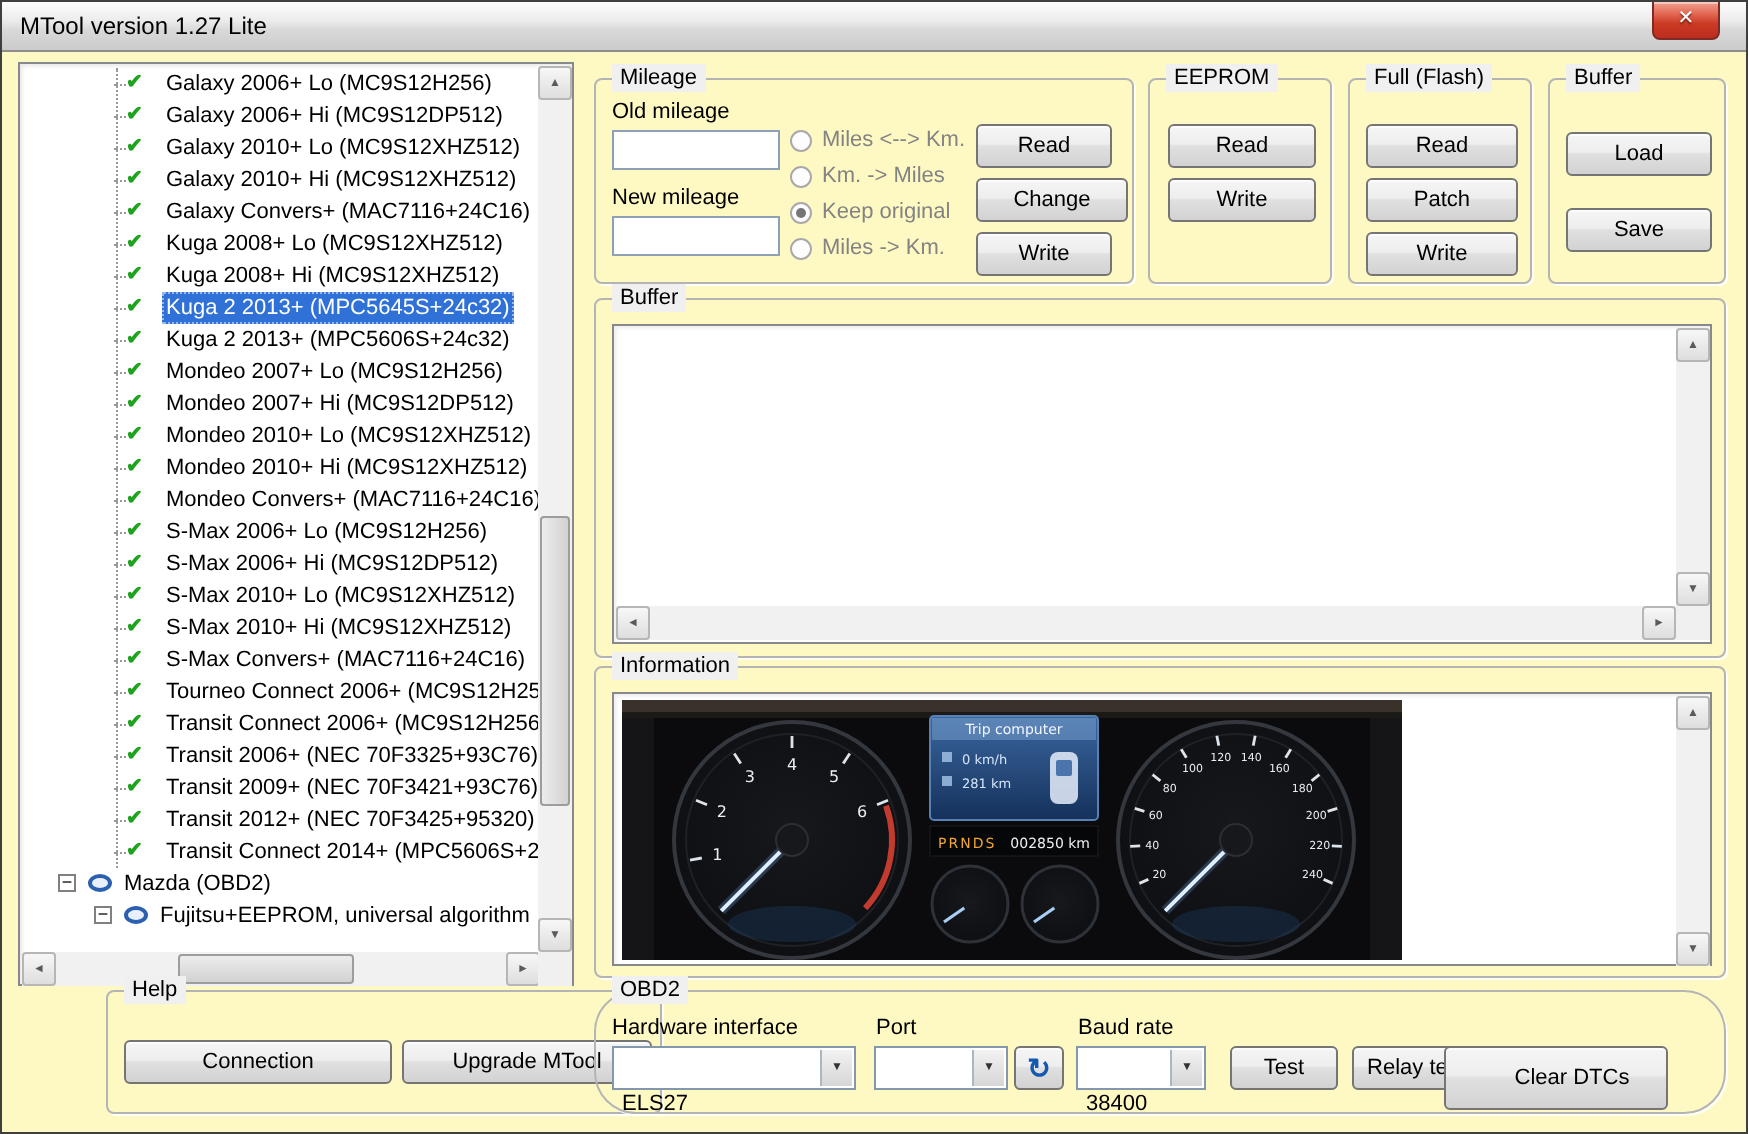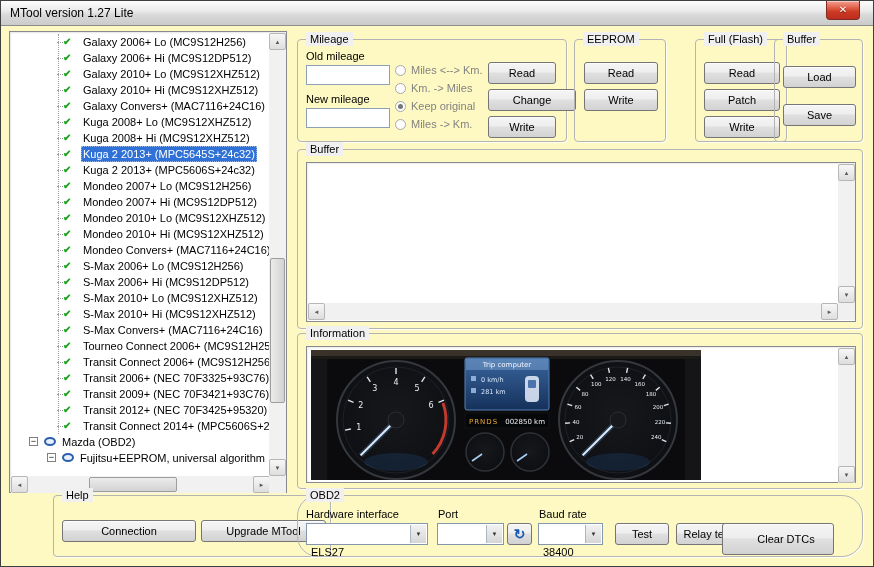--- a/index.html
+++ b/index.html
@@ -288,31 +288,31 @@
     <div class="radio-row" style="top:60px;">
       <span class="rdot on"></span>
       <span class="rlabel">Keep original</span>
     </div>
     <div class="radio-row" style="top:78px;">
       <span class="rdot"></span>
       <span class="rlabel">Miles -&gt; Km.</span>
     </div>
 
     <div class="btn" style="left:190px;top:22px;width:68px;height:22px;">Read</div>
-    <div class="btn" style="left:190px;top:49px;width:88px;height:22px;">Change</div>
+    <div class="btn" style="left:190px;top:49px;width:76px;height:22px;">Change</div>
     <div class="btn" style="left:190px;top:76px;width:68px;height:22px;">Write</div>
   </div>
 
   <div class="group" style="left:573px;top:38px;width:92px;height:103px;">
     <span class="gtitle">EEPROM</span>
     <div class="btn" style="left:9px;top:22px;width:74px;height:22px;">Read</div>
     <div class="btn" style="left:9px;top:49px;width:74px;height:22px;">Write</div>
   </div>
 
-  <div class="group" style="left:694px;top:38px;width:92px;height:103px;">
+  <div class="group" style="left:673px;top:38px;width:92px;height:103px;">
     <span class="gtitle">Full (Flash)</span>
     <div class="btn" style="left:8px;top:22px;width:76px;height:22px;">Read</div>
     <div class="btn" style="left:8px;top:49px;width:76px;height:22px;">Patch</div>
     <div class="btn" style="left:8px;top:76px;width:76px;height:22px;">Write</div>
   </div>
 
   <div class="group" style="left:773px;top:38px;width:89px;height:103px;">
     <span class="gtitle">Buffer</span>
     <div class="btn" style="left:8px;top:26px;width:73px;height:22px;">Load</div>
     <div class="btn" style="left:8px;top:64px;width:73px;height:22px;">Save</div>

